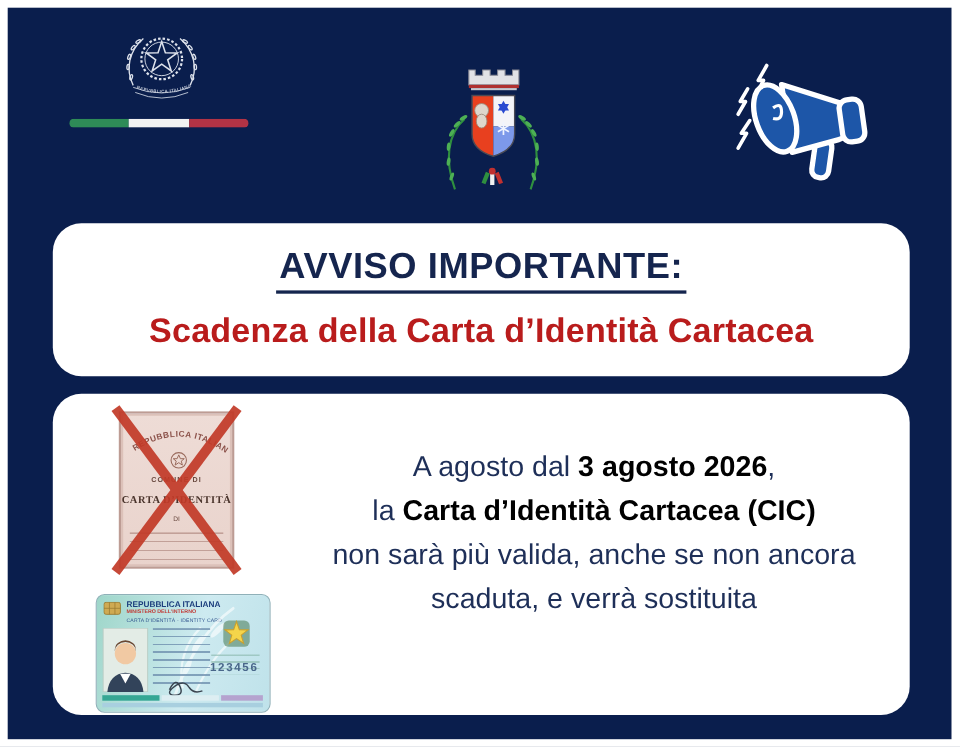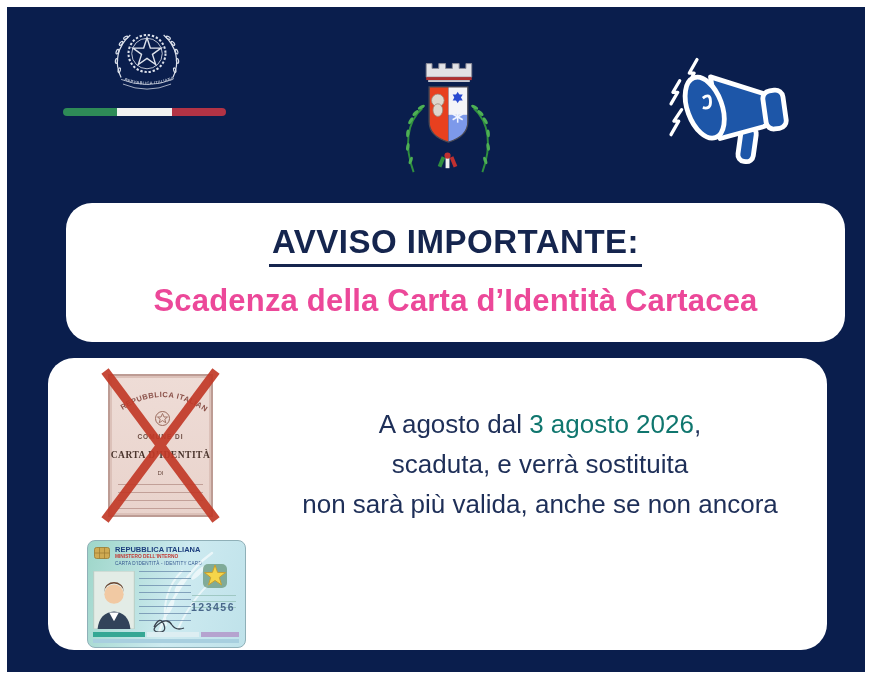--- a/index.html
+++ b/index.html
@@ -20,41 +20,41 @@
   .tricolor .seg{flex:1;height:100%;}
   .seg-green{background:#2e8b57;}
   .seg-white{background:#f2f2f2;}
   .seg-red{background:#b23345;}
   .stemma-svg{left:402px;top:44px;width:92px;height:138px;}
   .megaphone-svg{left:664px;top:48px;width:145px;height:130px;}
 
   
   .title-card{
     left:48px;top:203px;width:779px;height:139px;
-    background:#ffffff;border-radius:26px;text-align:center;margin-left:18px;
+    background:#ffffff;border-radius:26px;text-align:center;
   }
   .title-card h1{
     margin:20px 0 0 0;font-size:33px;font-weight:bold;color:#15254e;letter-spacing:.5px;
   }
   .title-card h1 span{display:inline-block;border-bottom:3.5px solid #15254e;padding:0 3px 3px 3px;}
   .title-card h2{
-    margin:16px 0 0 0;font-size:31px;font-weight:bold;color:#ec4899;letter-spacing:.2px;
+    margin:16px 0 0 0;font-size:31px;font-weight:bold;color:#b91c1c;letter-spacing:.2px;
   }
 
   .notice-card{
     left:48px;top:358px;width:779px;height:292px;
     background:#ffffff;border-radius:26px;
   }
 
   
   .notice-text{
     left:198px;top:46px;width:588px;text-align:center;
     font-size:26px;line-height:40px;color:#1e2f58;
   }
-  .notice-text b{font-weight:normal;color:#0f766e;}
+  .notice-text b{font-weight:bold;color:#000000;}
 
   
   .cic-wrap{left:60px;top:16px;width:105px;height:143px;}
   .cic-card{
     position:absolute;inset:0;background:linear-gradient(#eedcd6,#e9d3cc);
     border:2px solid #bd9c94;box-shadow:inset 0 0 0 2px #dcc1b9;
   }
   .cic-arc{position:absolute;left:3px;top:5px;width:99px;height:34px;}
   .cic-emblem{position:absolute;left:44px;top:34px;width:17px;height:17px;}
   .cic-comune{position:absolute;left:0;top:57px;width:100%;text-align:center;
@@ -281,16 +281,17 @@
     <div class="cie-number">123456</div>
 
     <div class="strip strip1a"></div>
     <div class="strip strip1b"></div>
     <div class="strip strip1c"></div>
     <div class="strip strip2"></div>
   </div>
 
   <div class="abs notice-text">
     <div class="line"><span>A agosto dal </span><b>3 agosto 2026</b><span>,</span></div>
+    <div class="line"><span>la </span><b>Carta d’Identità Cartacea (CIC)</b><span></span></div>
+    <div class="line"><span>non sarà più valida, anche se non ancora</span><b></b><span></span></div>
     <div class="line"><span>scaduta, e verrà sostituita</span><b></b><span></span></div>
-    <div class="line"><span>non sarà più valida, anche se non ancora</span><b></b><span></span></div>
   </div>
 </section>
 
 </body></html>

